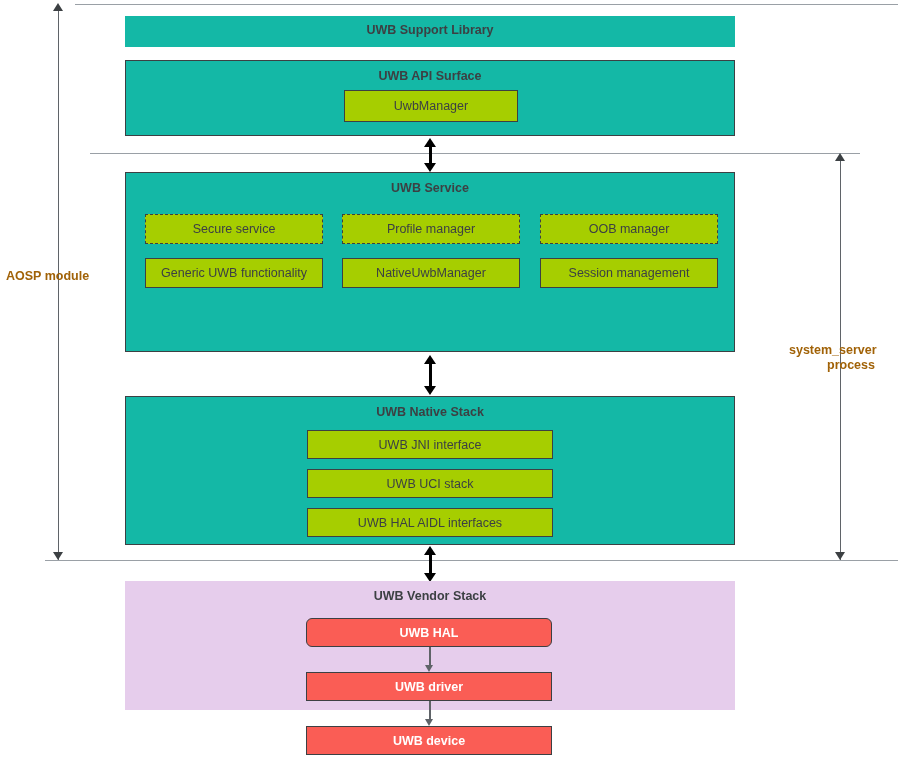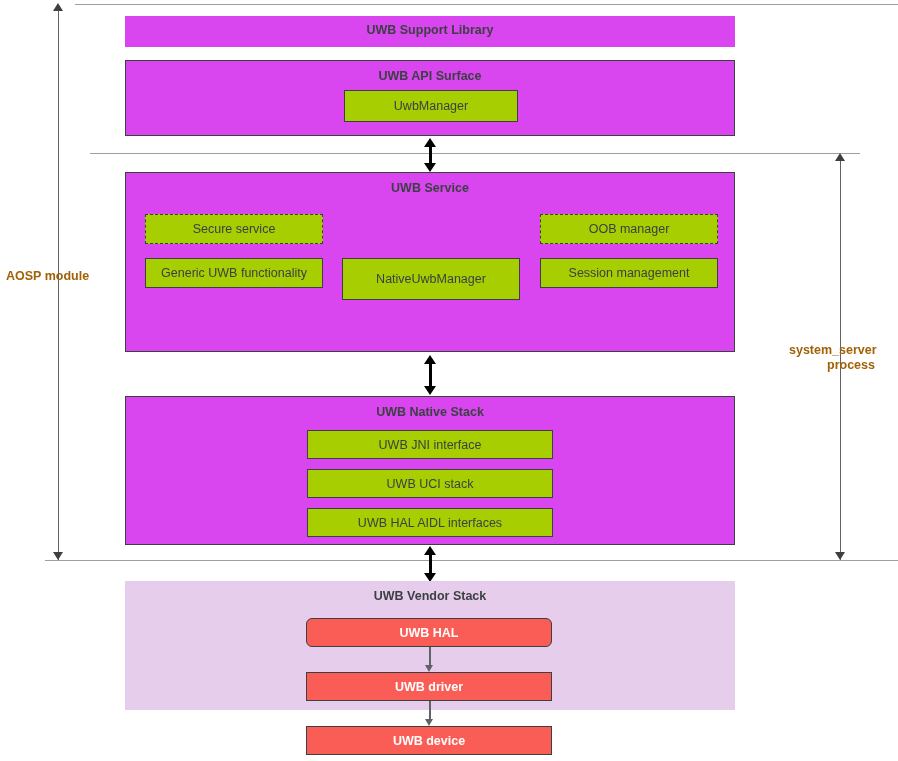--- a/index.html
+++ b/index.html
@@ -51,21 +51,21 @@
     white-space: nowrap;
   }
   .side-label .bold { font-weight: bold; display: block; }
   .side-label .reg  { font-weight: bold; display: block; padding-left: 38px; }
   .side-label.left  { font-weight: bold; }
 
   
   .container {
     position: absolute;
     box-sizing: border-box;
-    background: #d946ef;
+    background: #14b8a6;
     border: 1px solid #3c4043;
   }
   .container.noborder { border: none; }
   .container.vendor {
     background: #e6cdec;
     border: none;
   }
   .container-title {
     position: absolute;
     top: 8px;
@@ -187,21 +187,22 @@
     <div class="shaft" style="top:5px; height:24px;"></div>
     <div class="head-down"></div>
   </div>
 
   <div class="container" style="left:125px; top:172px; width:610px; height:180px;">
     <div class="container-title">UWB Service</div>
 
     <div class="box dashed" style="left:19px; top:41px; width:178px; height:30px;">Secure service</div>
     <div class="box" style="left:19px; top:85px; width:178px; height:30px;">Generic UWB functionality</div>
 
-    <div class="box" style="left:216px; top:85px; width:178px; height:42px;">NativeUwbManager</div>
+    <div class="box dashed" style="left:216px; top:41px; width:178px; height:30px;">Profile manager</div>
+    <div class="box" style="left:216px; top:85px; width:178px; height:30px;">NativeUwbManager</div>
 
     <div class="box dashed" style="left:414px; top:41px; width:178px; height:30px;">OOB manager</div>
     <div class="box" style="left:414px; top:85px; width:178px; height:30px;">Session management</div>
   </div>
 
   <div class="dblarrow" style="left:422px; top:355px; height:40px;">
     <div class="head-up"></div>
     <div class="shaft" style="top:5px; height:30px;"></div>
     <div class="head-down"></div>
   </div>

